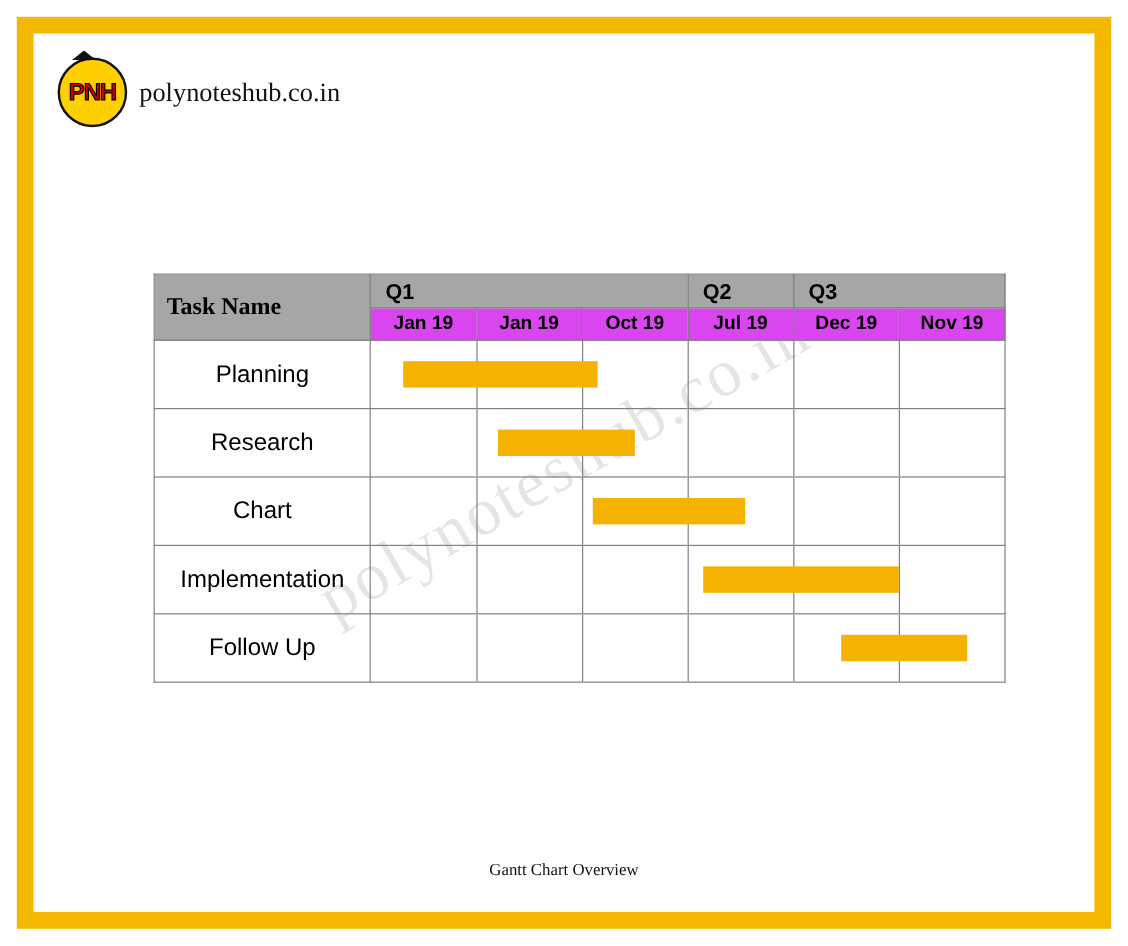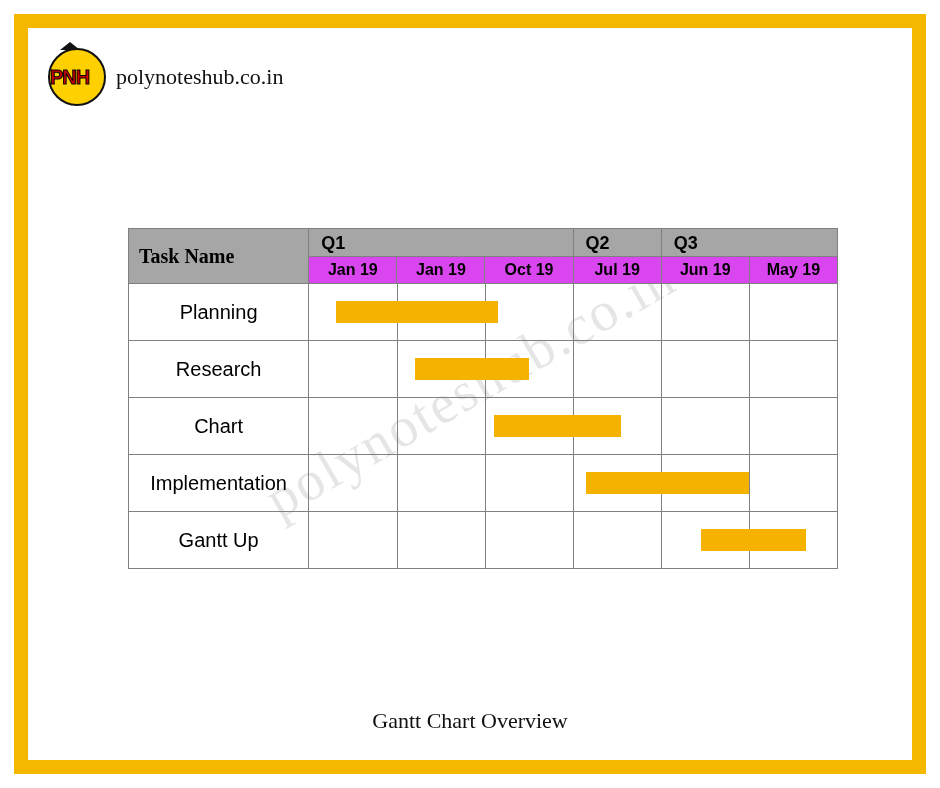--- a/index.html
+++ b/index.html
@@ -26,20 +26,21 @@
   }
   .logo-circle {
     width: 58px;
     height: 58px;
     border-radius: 50%;
     background: #ffd000;
     border: 2px solid #111;
     position: relative;
     display:flex;
     align-items:center;
+    justify-content:center;
   }
   .logo-text {
     font-family: Arial, sans-serif;
     font-weight: 900;
     font-size: 20px;
     color: #c00;
     -webkit-text-stroke: 1px #000;
     letter-spacing: -1px;
   }
   .grad-cap {
@@ -64,21 +65,21 @@
     font-family: Georgia, serif;
     white-space: nowrap;
     pointer-events: none;
     letter-spacing: 2px;
   }
   .caption {
     position: absolute;
     bottom: 26px;
     left: 0; right: 0;
     text-align: center;
-    font-size: 22px;
+    font-size: 14px;
     font-family: Georgia, serif;
     color: #111;
   }
 
   
   .gantt-wrap {
     position: absolute;
     top: 200px;
     left: 100px;
     width: 710px;
@@ -164,22 +165,22 @@
           <th class="hdr-task" rowspan="2">Task Name</th>
           <th class="hdr-q" colspan="3">Q1</th>
           <th class="hdr-q" colspan="1">Q2</th>
           <th class="hdr-q" colspan="2">Q3</th>
         </tr>
         <tr>
           <th class="hdr-m">Jan 19</th>
           <th class="hdr-m">Jan 19</th>
           <th class="hdr-m">Oct 19</th>
           <th class="hdr-m">Jul 19</th>
-          <th class="hdr-m">Jun 19</th>
-          <th class="hdr-m">May 19</th>
+          <th class="hdr-m">Dec 19</th>
+          <th class="hdr-m">Nov 19</th>
         </tr>
       </thead>
       <tbody id="gantt-body">
           <tr>
             <td class="taskname">Planning</td>
             <td class="cell" colspan="6">
               <div class="timeline">
                 <div style="position: absolute; top: 0px; bottom: 0px; left: 16.6667%; width: 0px; border-left: 1px solid rgb(128, 128, 128);"></div>
                 <div style="position: absolute; top: 0px; bottom: 0px; left: 33.3333%; width: 0px; border-left: 1px solid rgb(128, 128, 128);"></div>
                 <div style="position: absolute; top: 0px; bottom: 0px; left: 50%; width: 0px; border-left: 1px solid rgb(128, 128, 128);"></div>
@@ -222,21 +223,21 @@
                 <div style="position: absolute; top: 0px; bottom: 0px; left: 16.6667%; width: 0px; border-left: 1px solid rgb(128, 128, 128);"></div>
                 <div style="position: absolute; top: 0px; bottom: 0px; left: 33.3333%; width: 0px; border-left: 1px solid rgb(128, 128, 128);"></div>
                 <div style="position: absolute; top: 0px; bottom: 0px; left: 50%; width: 0px; border-left: 1px solid rgb(128, 128, 128);"></div>
                 <div style="position: absolute; top: 0px; bottom: 0px; left: 66.6667%; width: 0px; border-left: 1px solid rgb(128, 128, 128);"></div>
                 <div style="position: absolute; top: 0px; bottom: 0px; left: 83.3333%; width: 0px; border-left: 1px solid rgb(128, 128, 128);"></div>
                 <div class="bar" style="left: 52.5%; width: 30.8333%; background: rgb(245, 178, 0);"></div>
               </div>
             </td>
           </tr>
           <tr>
-            <td class="taskname">Gantt Up</td>
+            <td class="taskname">Follow Up</td>
             <td class="cell" colspan="6">
               <div class="timeline">
                 <div style="position: absolute; top: 0px; bottom: 0px; left: 16.6667%; width: 0px; border-left: 1px solid rgb(128, 128, 128);"></div>
                 <div style="position: absolute; top: 0px; bottom: 0px; left: 33.3333%; width: 0px; border-left: 1px solid rgb(128, 128, 128);"></div>
                 <div style="position: absolute; top: 0px; bottom: 0px; left: 50%; width: 0px; border-left: 1px solid rgb(128, 128, 128);"></div>
                 <div style="position: absolute; top: 0px; bottom: 0px; left: 66.6667%; width: 0px; border-left: 1px solid rgb(128, 128, 128);"></div>
                 <div style="position: absolute; top: 0px; bottom: 0px; left: 83.3333%; width: 0px; border-left: 1px solid rgb(128, 128, 128);"></div>
                 <div class="bar" style="left: 74.1667%; width: 20%; background: rgb(245, 178, 0);"></div>
               </div>
             </td>

